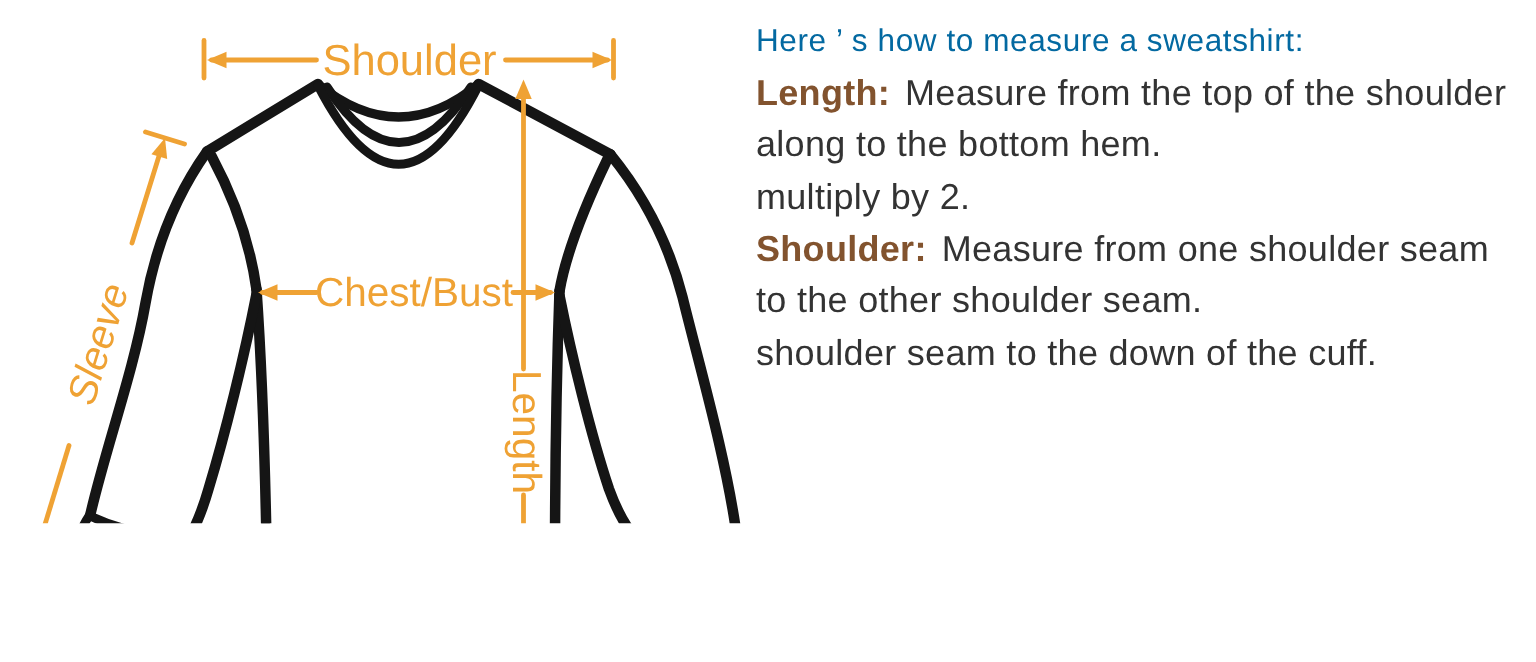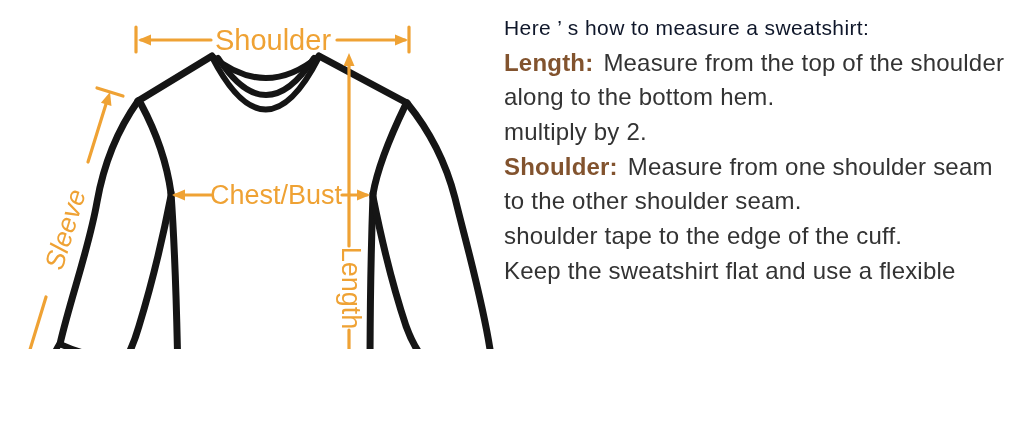--- a/index.html
+++ b/index.html
@@ -8,21 +8,21 @@
     overflow:hidden; font-family:"Liberation Sans", sans-serif;
   }
   .diagram-svg { position:absolute; left:0; top:0; }
   .instructions {
     position:absolute; left:504px; top:11px; width:518px;
   }
   .line {
     height:34.7px; line-height:34.7px; white-space:nowrap;
     font-size:24px; color:#333333; letter-spacing:0.2px;
   }
-  .line.heading { color:#0f172a; font-size:21px; letter-spacing:0.4px; }
+  .line.heading { color:#0369a1; font-size:21px; letter-spacing:0.4px; }
   .term { font-weight:bold; color:#82532E; margin-right:10px; }
   .dg-label { fill:#EFA234; font-family:"Liberation Sans", sans-serif; }
   .dg-label.italic { font-style:italic; }
 </style>
 </head>
 <body>
 
 <div class="stage">
 
   <svg class="diagram-svg" width="500" height="441" viewBox="0 0 500 441">
@@ -103,18 +103,17 @@
   </svg>
 
   <div class="instructions">
     <div class="line heading">Here ’ s how to measure a sweatshirt:</div>
     <div>
         <div class="line"><span class="term">Length:</span><span>Measure from the top of the shoulder</span></div>
         <div class="line"><span>along to the bottom hem.</span></div>
         <div class="line"><span>multiply by 2.</span></div>
         <div class="line"><span class="term">Shoulder:</span><span>Measure from one shoulder seam</span></div>
         <div class="line"><span>to the other shoulder seam.</span></div>
-        <div class="line"><span>shoulder tape to the edge of the cuff.</span></div>
-        <div class="line"><span>Keep the sweatshirt flat and use a flexible</span></div>
+        <div class="line"><span>shoulder seam to the down of the cuff.</span></div>
       </div>
   </div>
 
 </div>
 
 </body></html>

